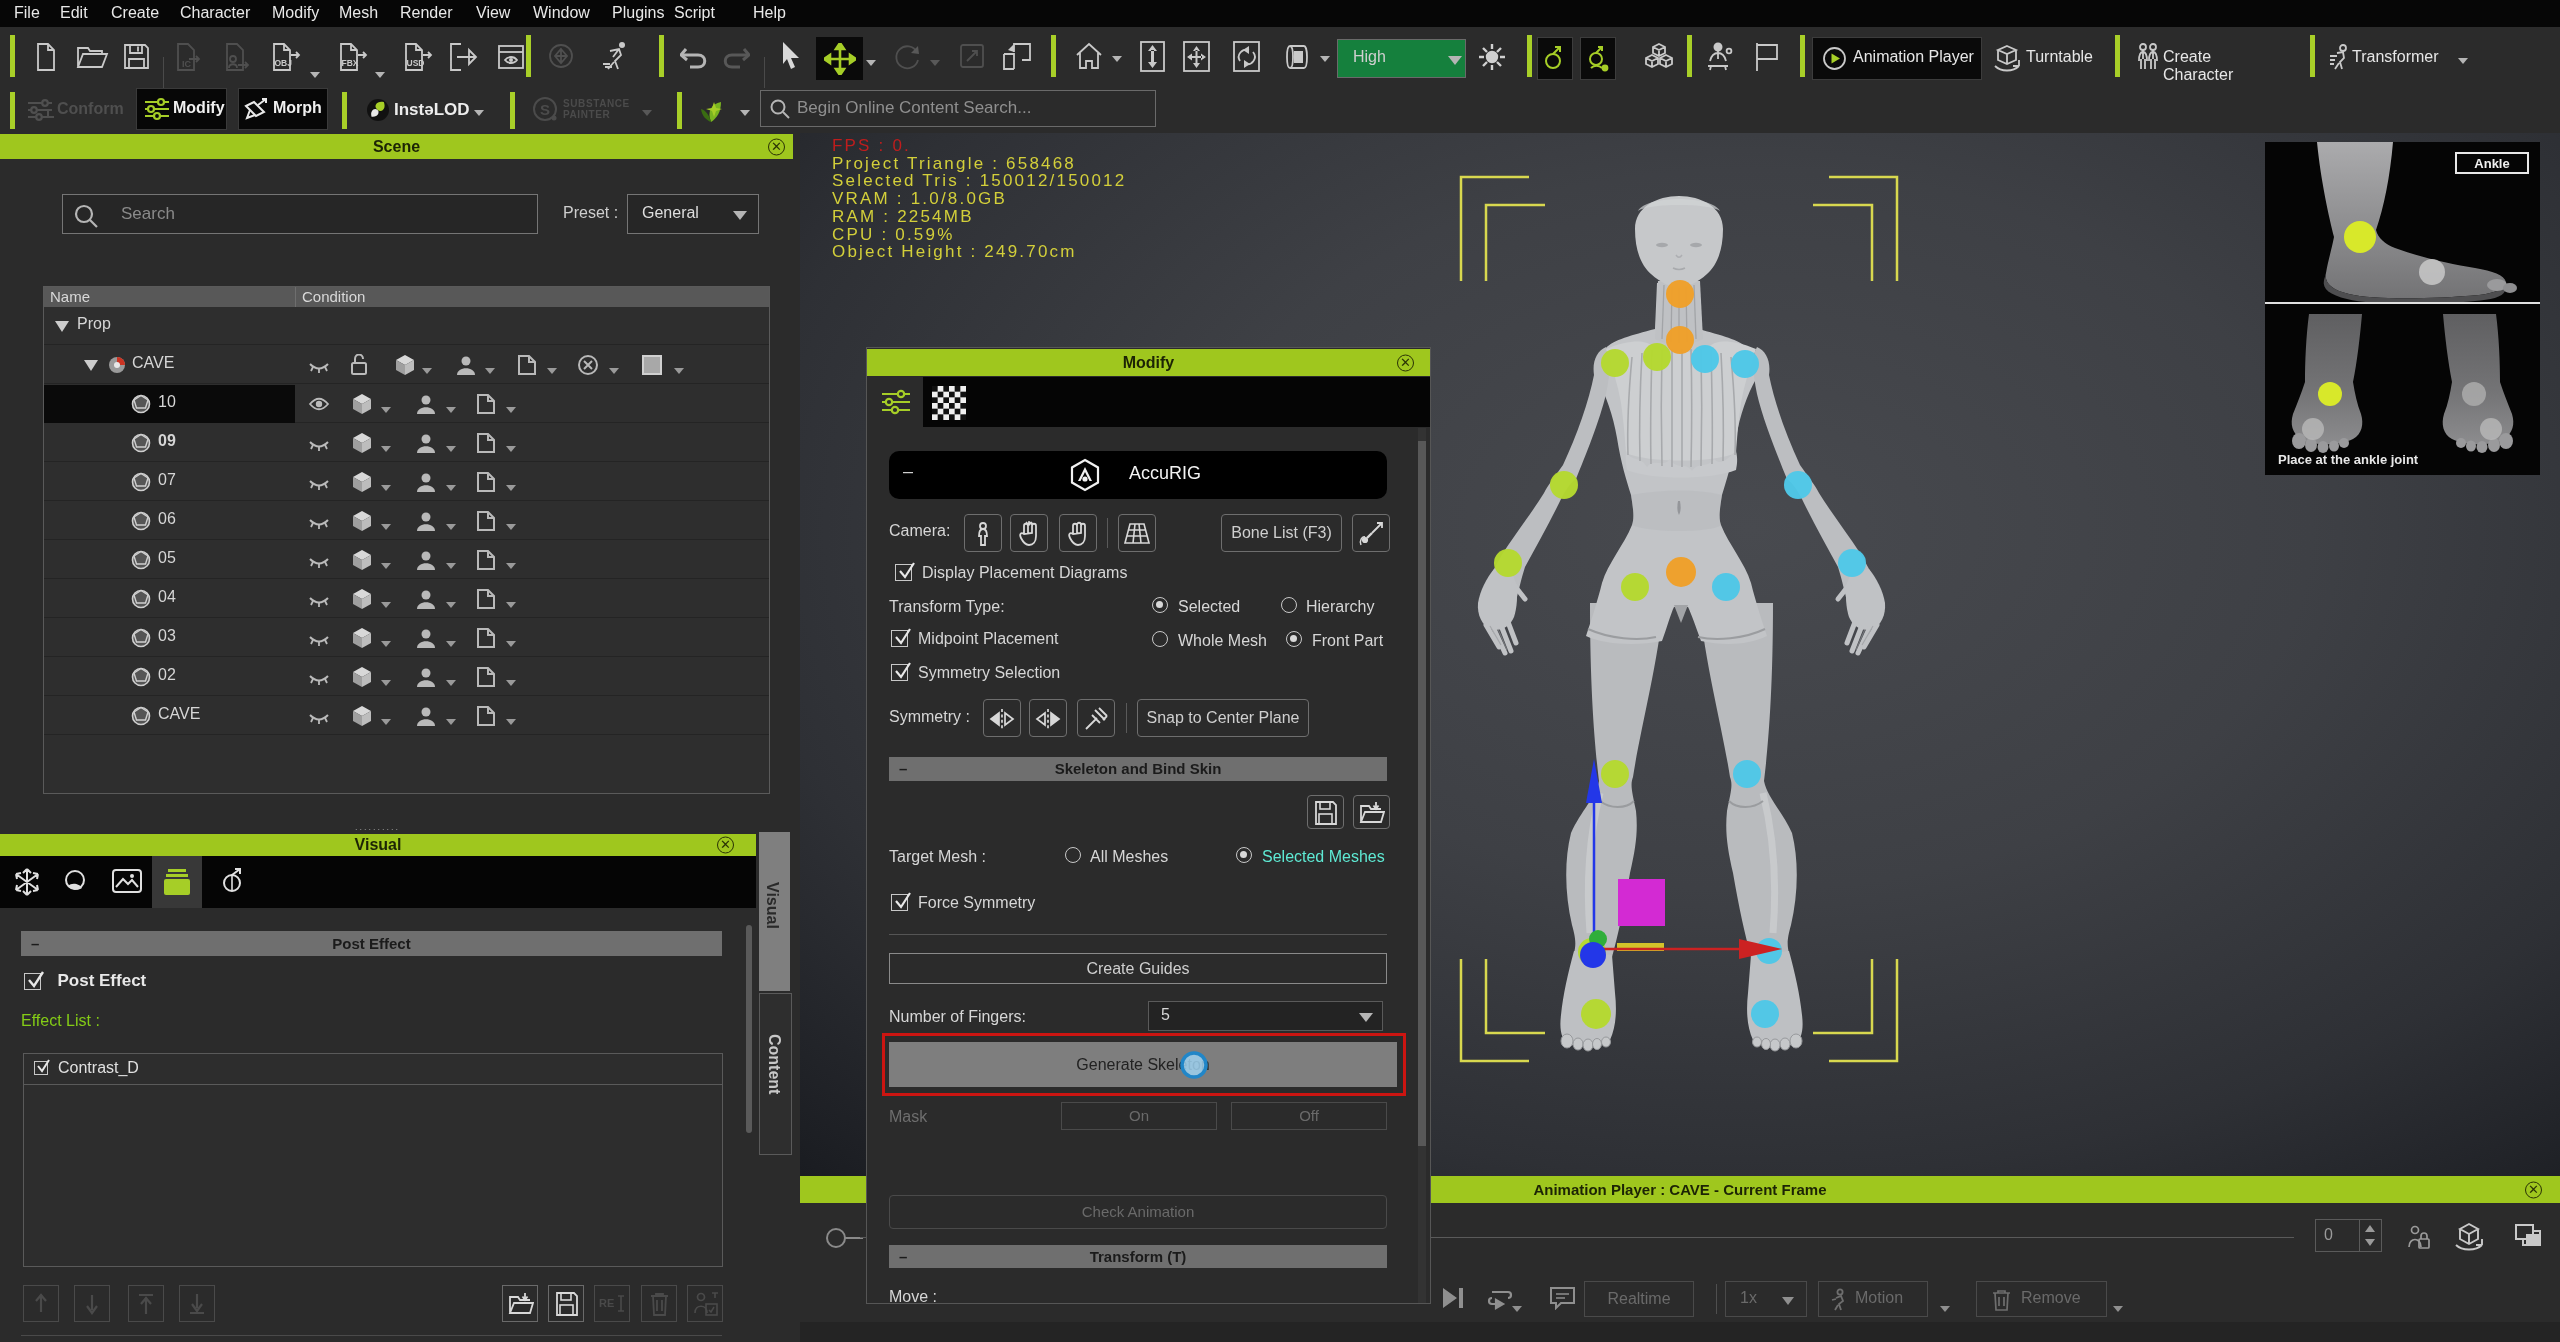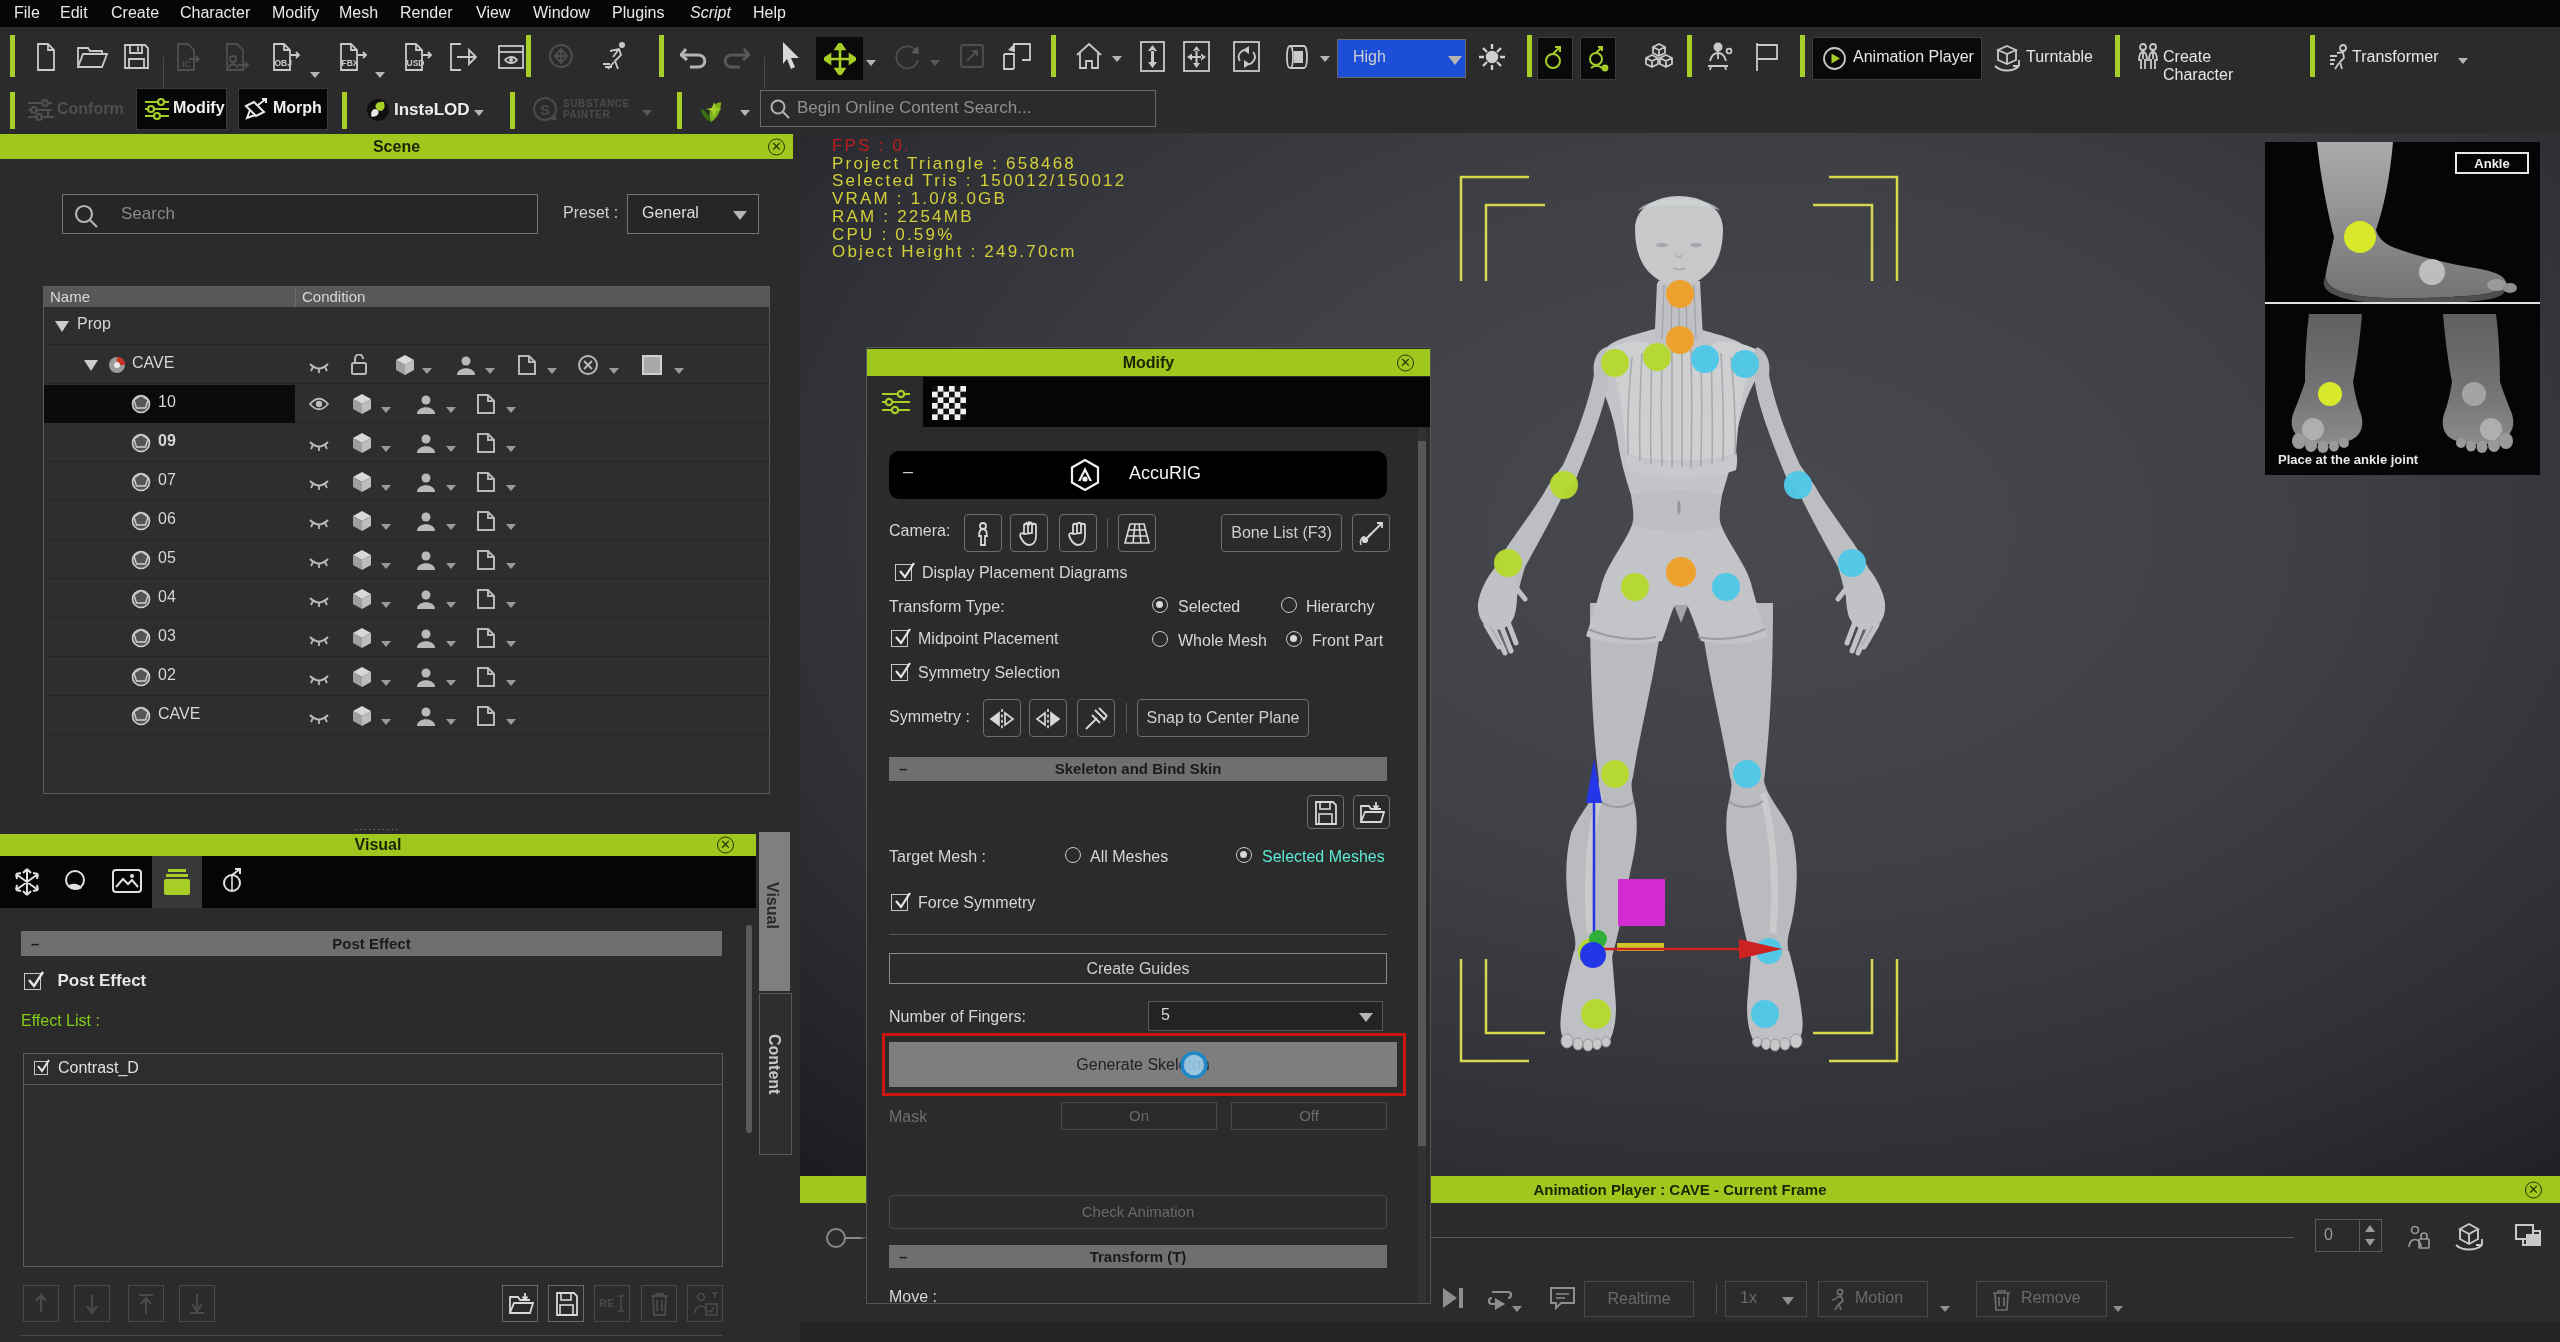--- a/index.html
+++ b/index.html
@@ -29,21 +29,21 @@
     <span style="position:absolute;left:14px;">File</span>
     <span style="position:absolute;left:60px;">Edit</span>
     <span style="position:absolute;left:111px;">Create</span>
     <span style="position:absolute;left:180px;">Character</span>
     <span style="position:absolute;left:272px;">Modify</span>
     <span style="position:absolute;left:339px;">Mesh</span>
     <span style="position:absolute;left:400px;">Render</span>
     <span style="position:absolute;left:476px;text-align:center;">View</span>
     <span style="position:absolute;left:533px;">Window</span>
     <span style="position:absolute;left:612px;">Plugins</span>
-    <span style="position:absolute;left:690px;font-style:italic;">Script</span>
+    <span style="position:absolute;left:674px;">Script</span>
     <span style="position:absolute;left:753px;">Help</span>
   </div>
 </div>
 
 <div id="tb1" class="abs" style="left:0;top:27px;width:2180px;height:61px;background:#2b2b2b;">
   <div class="gbar" style="left:10px;top:8px;height:42px;"></div>
 
   <svg class="abs" style="left:33px;top:16px;" width="26" height="28">
       <path class="ico" stroke-width="2" d="M5 1 L15 1 L21 7 L21 27 L5 27 Z M15 1 L15 7 L21 7"></path>
     </svg>
@@ -160,21 +160,21 @@
       <rect class="ico" stroke-width="2.2" x="1" y="1" width="25" height="29"></rect>
       <path class="ico" stroke-width="2" d="M7 20 C3 14 9 7 16 9 M20 11 C25 17 19 25 12 23"></path>
       <path fill="#c9c9c9" d="M16 5 L16 13 L10 9 Z M11 27 L11 19 L17 23 Z"></path>
     </svg>
   <svg class="abs" style="left:1284px;top:15px;" width="26" height="30">
       <path class="ico" stroke-width="2" d="M6 4 C2 4 2 26 6 26 L20 26 C24 26 24 4 20 4 Z M6 4 C10 4 10 26 6 26"></path>
       <rect x="10" y="9" width="9" height="12" fill="#c9c9c9"></rect>
     </svg>
   <div class="caret" style="left:1320px;top:29px;"></div>
 
-  <div class="abs" style="left:1337px;top:12px;width:129px;height:39px;border:1px solid #6a6a6a;background:#1d4ed8;">
+  <div class="abs" style="left:1337px;top:12px;width:129px;height:39px;border:1px solid #6a6a6a;background:#15803d;">
     <span style="position:absolute;left:15px;top:8px;font-size:16px;color:#d0d0d0;">High</span>
     <div class="caret" style="left:110px;top:16px;border-left-width:7px;border-right-width:7px;border-top-width:9px;"></div>
   </div>
   <svg class="abs" style="left:1478px;top:16px;" width="28" height="28">
       <g stroke="#d0d0d0" stroke-width="2.4" fill="none">
         <circle cx="14" cy="14" r="5" fill="#d0d0d0"></circle>
         <path d="M14 1 L14 6 M14 22 L14 27 M1 14 L6 14 M22 14 L27 14 M5 5 L9 9 M19 19 L23 23 M23 5 L19 9 M9 19 L5 23"></path>
       </g>
     </svg>
   <div class="gbar" style="left:1527px;top:8px;height:42px;"></div>

